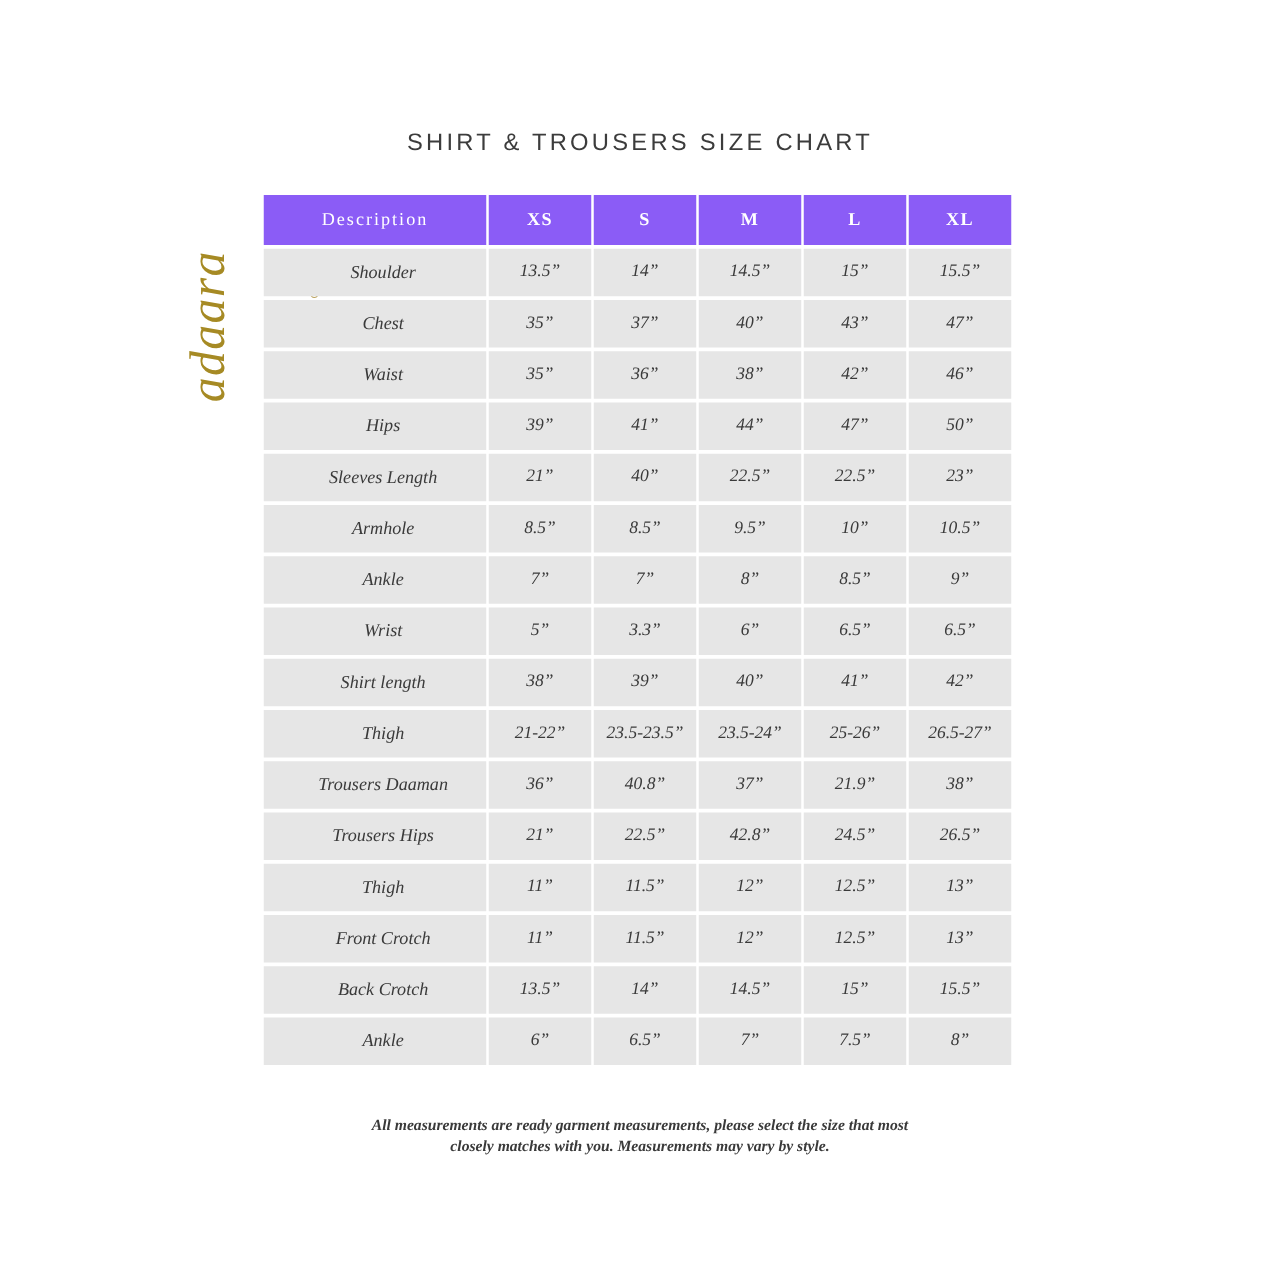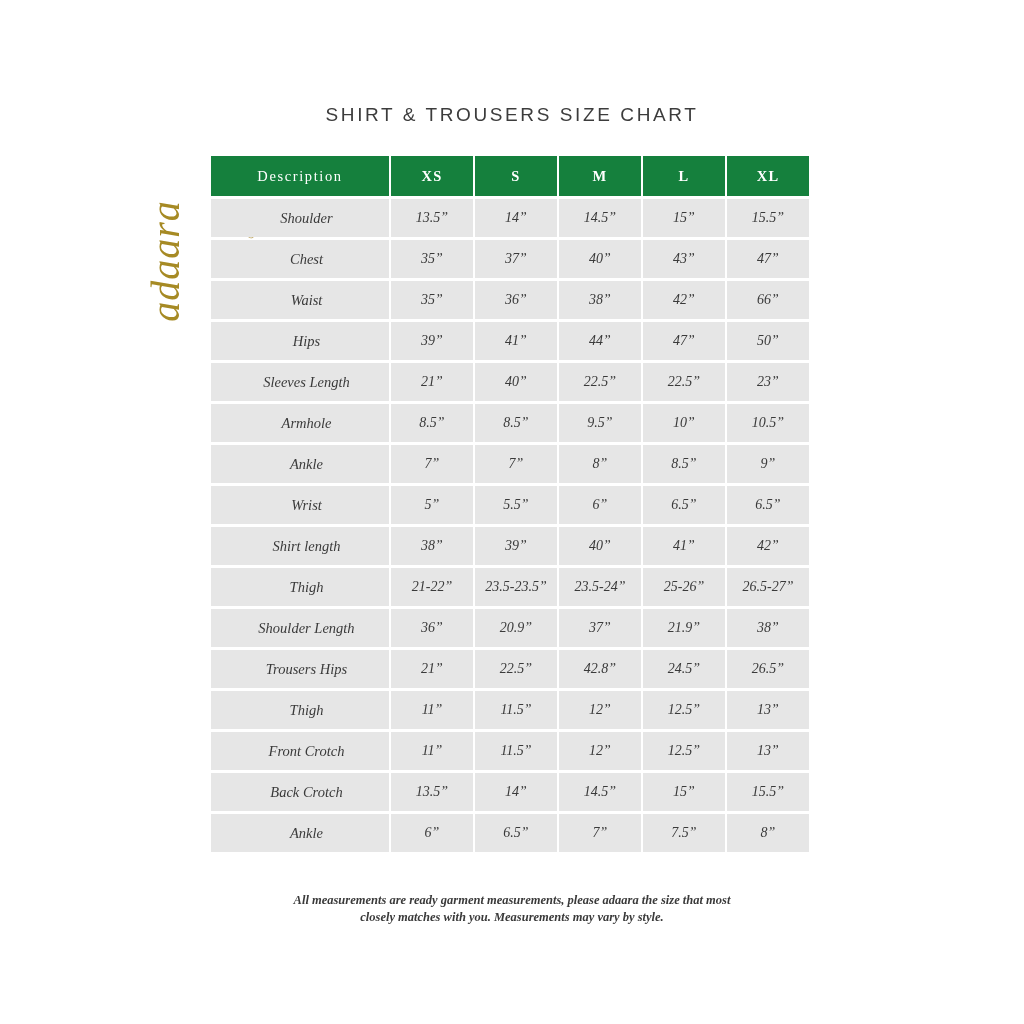--- a/index.html
+++ b/index.html
@@ -76,21 +76,21 @@
   
   .size-table {
     position: absolute;
     left: 209px;
     top: 153px;
     border-collapse: separate;
     border-spacing: 2px 3px;
     font-size: 13.5px;
   }
   .size-table th {
-    background: #15803d;
+    background: #8b5cf6;
     color: #ffffff;
     font-family: "Liberation Serif", serif;
     font-weight: 400;
     font-size: 14.5px;
     letter-spacing: 1.2px;
     height: 40px;
     padding: 0;
     text-align: center;
   }
   .size-table th.desc-head {
@@ -174,21 +174,21 @@
         <td>40”</td>
         <td>43”</td>
         <td>47”</td>
       </tr>
       <tr>
         <td class="row-label">Waist</td>
         <td>35”</td>
         <td>36”</td>
         <td>38”</td>
         <td>42”</td>
-        <td>66”</td>
+        <td>46”</td>
       </tr>
       <tr>
         <td class="row-label">Hips</td>
         <td>39”</td>
         <td>41”</td>
         <td>44”</td>
         <td>47”</td>
         <td>50”</td>
       </tr>
       <tr>
@@ -211,21 +211,21 @@
         <td class="row-label">Ankle</td>
         <td>7”</td>
         <td>7”</td>
         <td>8”</td>
         <td>8.5”</td>
         <td>9”</td>
       </tr>
       <tr>
         <td class="row-label">Wrist</td>
         <td>5”</td>
-        <td>5.5”</td>
+        <td>3.3”</td>
         <td>6”</td>
         <td>6.5”</td>
         <td>6.5”</td>
       </tr>
       <tr>
         <td class="row-label">Shirt length</td>
         <td>38”</td>
         <td>39”</td>
         <td>40”</td>
         <td>41”</td>
@@ -233,23 +233,23 @@
       </tr>
       <tr>
         <td class="row-label">Thigh</td>
         <td>21-22”</td>
         <td>23.5-23.5”</td>
         <td>23.5-24”</td>
         <td>25-26”</td>
         <td>26.5-27”</td>
       </tr>
       <tr>
-        <td class="row-label">Shoulder Length</td>
+        <td class="row-label">Trousers Daaman</td>
         <td>36”</td>
-        <td>20.9”</td>
+        <td>40.8”</td>
         <td>37”</td>
         <td>21.9”</td>
         <td>38”</td>
       </tr>
       <tr>
         <td class="row-label">Trousers Hips</td>
         <td>21”</td>
         <td>22.5”</td>
         <td>42.8”</td>
         <td>24.5”</td>
@@ -284,17 +284,17 @@
         <td>6”</td>
         <td>6.5”</td>
         <td>7”</td>
         <td>7.5”</td>
         <td>8”</td>
       </tr>
     </tbody>
   </table>
 
   <div class="footnote">
-    <span>All measurements are ready garment measurements, please adaara the size that most</span>
+    <span>All measurements are ready garment measurements, please select the size that most</span>
     <span>closely matches with you. Measurements may vary by style.</span>
   </div>
 
 </div>
 
 </body></html>

